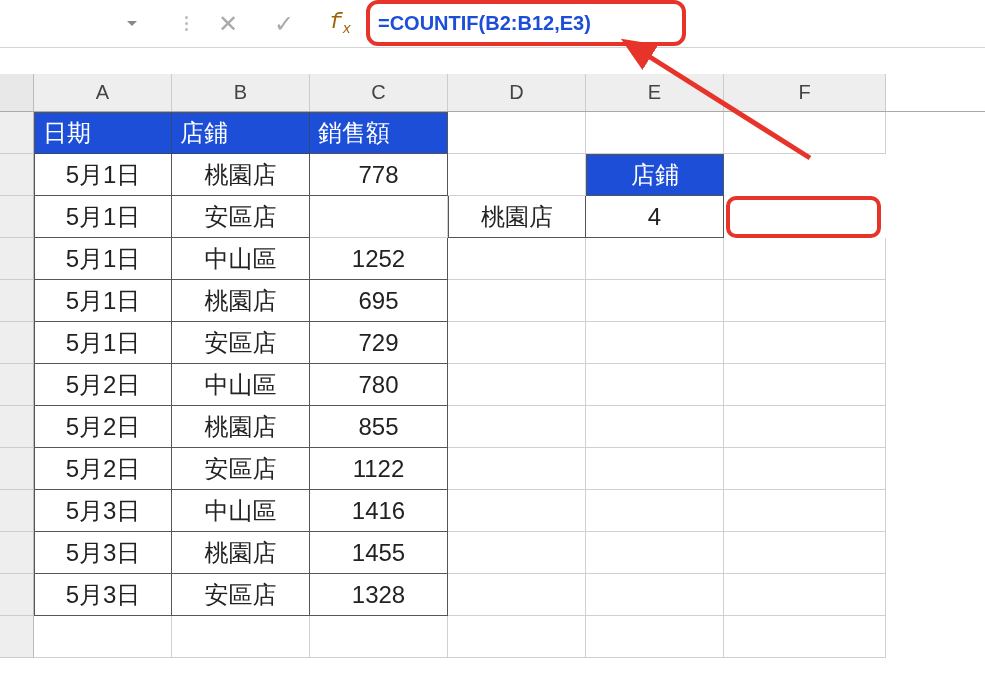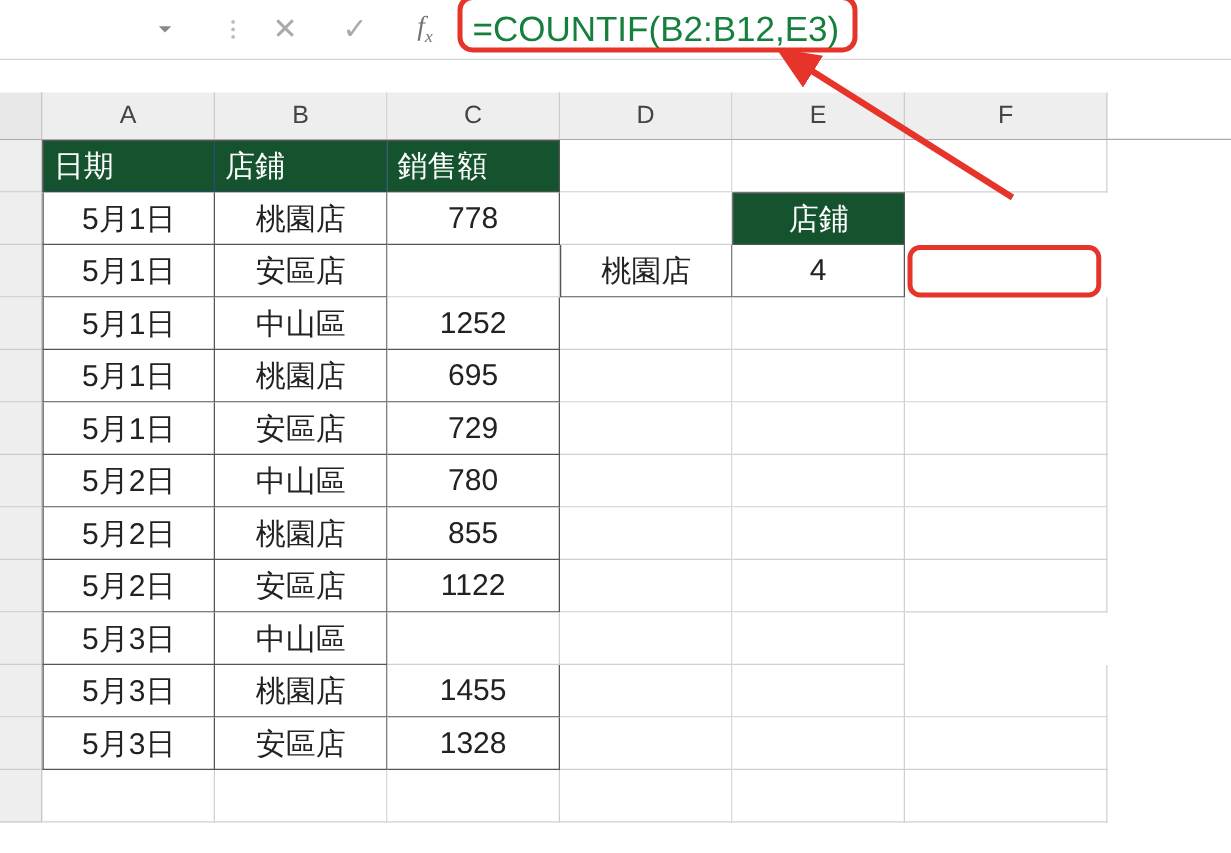--- a/index.html
+++ b/index.html
@@ -57,38 +57,39 @@
     }
     .divider-dots span { width:3px; height:3px; background:#bbb; border-radius:50%; }
     .fb-icons {
       display: flex;
       align-items: center;
       gap: 28px;
       margin-left: 10px;
       margin-right: 18px;
     }
     .fb-icon { font-size: 24px; color:#aaa; width:28px; text-align:center; }
-    .fx-icon { font-style: italic; font-family: Liberation Serif, serif; font-size: 22px; color:#737373; }
+    .fx-icon { font-style: italic; font-family: Liberation Mono, monospace; font-size: 22px; color:#a16207; }
     .formula-input-wrap { position: relative; flex: 1; }
     .formula-highlight {
       position: absolute;
       left: -6px; top: -10px;
       width: 320px;
       height: 46px;
       border: 4px solid #e6342a;
       border-radius: 12px;
       pointer-events: none;
     }
     .formula-input {
-      font-size: 28px;
-      color: #15803d;
+      font-size: 20px;
+      color: #1d4ed8;
       padding: 2px 6px;
       width: 400px;
       border: none;
       outline: none;
+      font-weight: bold;
     }
     
     
     .grid-wrap {
       position: relative;
       margin-top: 26px;
     }
     .col-headers {
       display: grid;
       grid-template-columns: 34px 138px 138px 138px 138px 138px 162px;
@@ -127,21 +128,21 @@
       border-bottom: 1px solid #d0d0d0;
       display: flex;
       align-items: center;
       justify-content: center;
       font-size: 24px;
       color: #222;
       background: #fff;
     }
     .cell.left { justify-content: flex-start; padding-left: 8px; }
     .header-cell {
-      background: #14532d;
+      background: #1d4ed8;
       color: #fff;
       font-size: 24px;
       border-right: 1px solid #2d4a75;
       border-bottom: 1px solid #2d4a75;
     }
     .table-border-cell {
       border-right: 1px solid #555;
       border-bottom: 1px solid #555;
     }
     .table-left-border { border-left: 1px solid #555; }
@@ -278,20 +279,21 @@
       <div class="cell table-border-cell">安區店</div>
       <div class="cell table-border-cell">1122</div>
       <div class="cell"></div>
       <div class="cell"></div>
       <div class="cell"></div>
     </div>
     <div class="row">
       <div class="row-header"></div>
       <div class="cell table-border-cell table-left-border">5月3日</div>
       <div class="cell table-border-cell">中山區</div>
+      <div class="cell table-border-cell">1416</div>
       <div class="cell"></div>
       <div class="cell"></div>
       <div class="cell"></div>
     </div>
     <div class="row">
       <div class="row-header"></div>
       <div class="cell table-border-cell table-left-border">5月3日</div>
       <div class="cell table-border-cell">桃園店</div>
       <div class="cell table-border-cell">1455</div>
       <div class="cell"></div>

